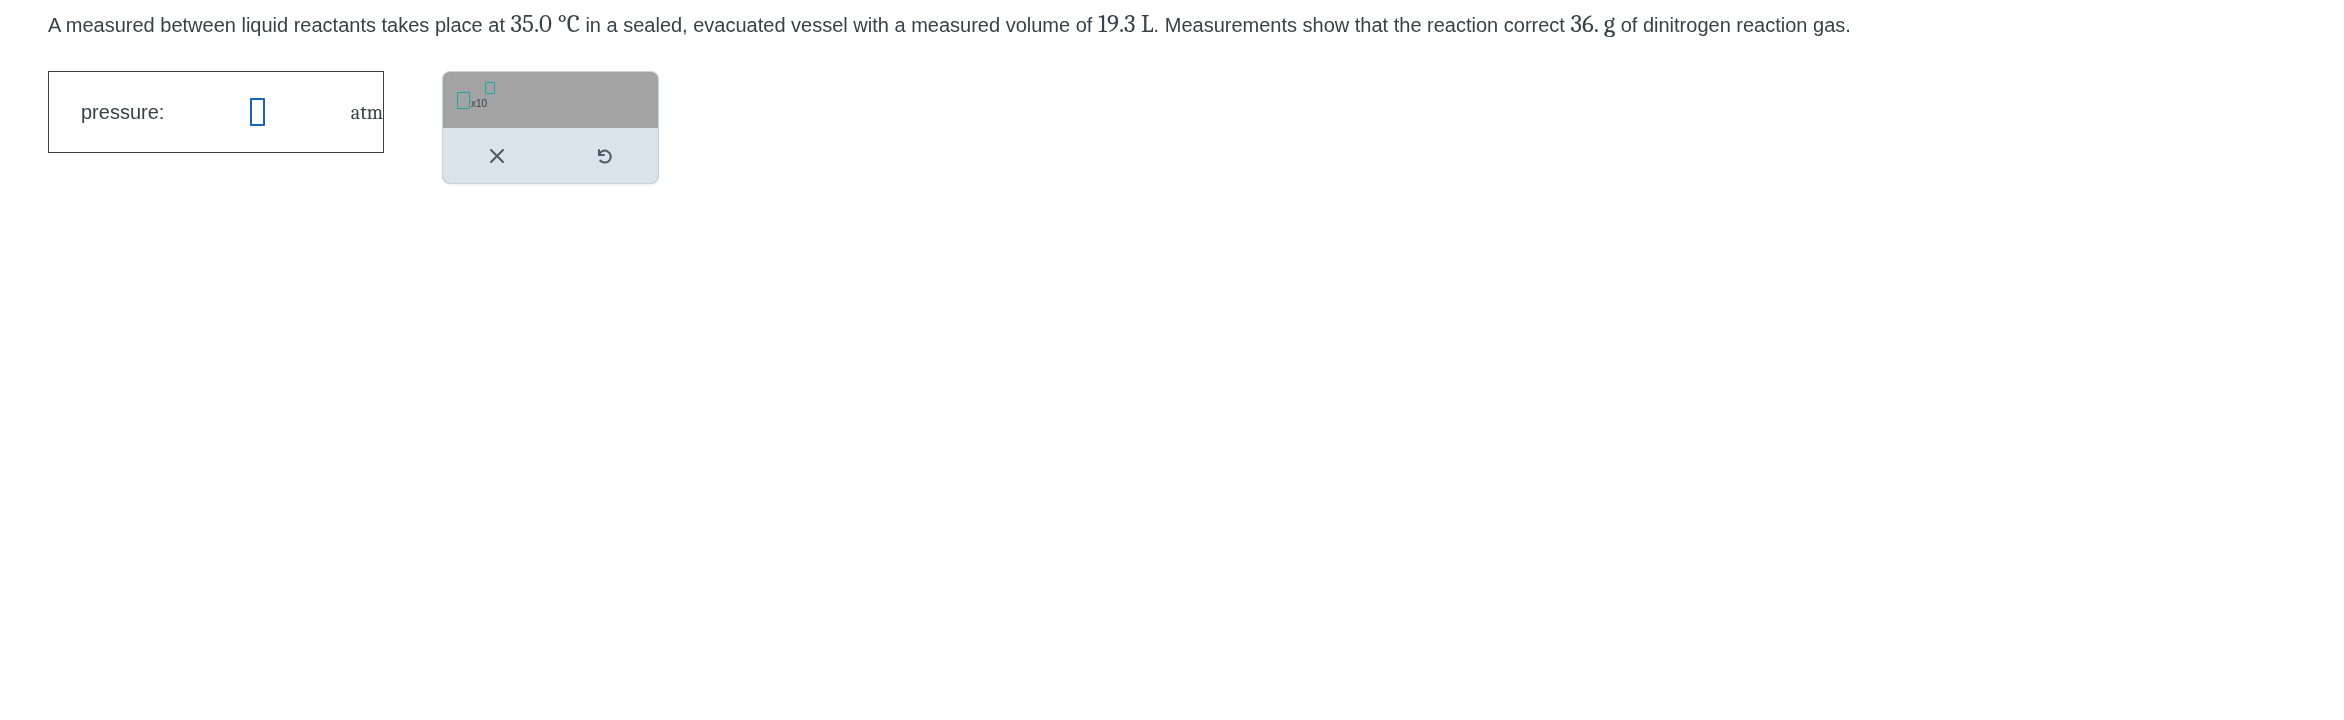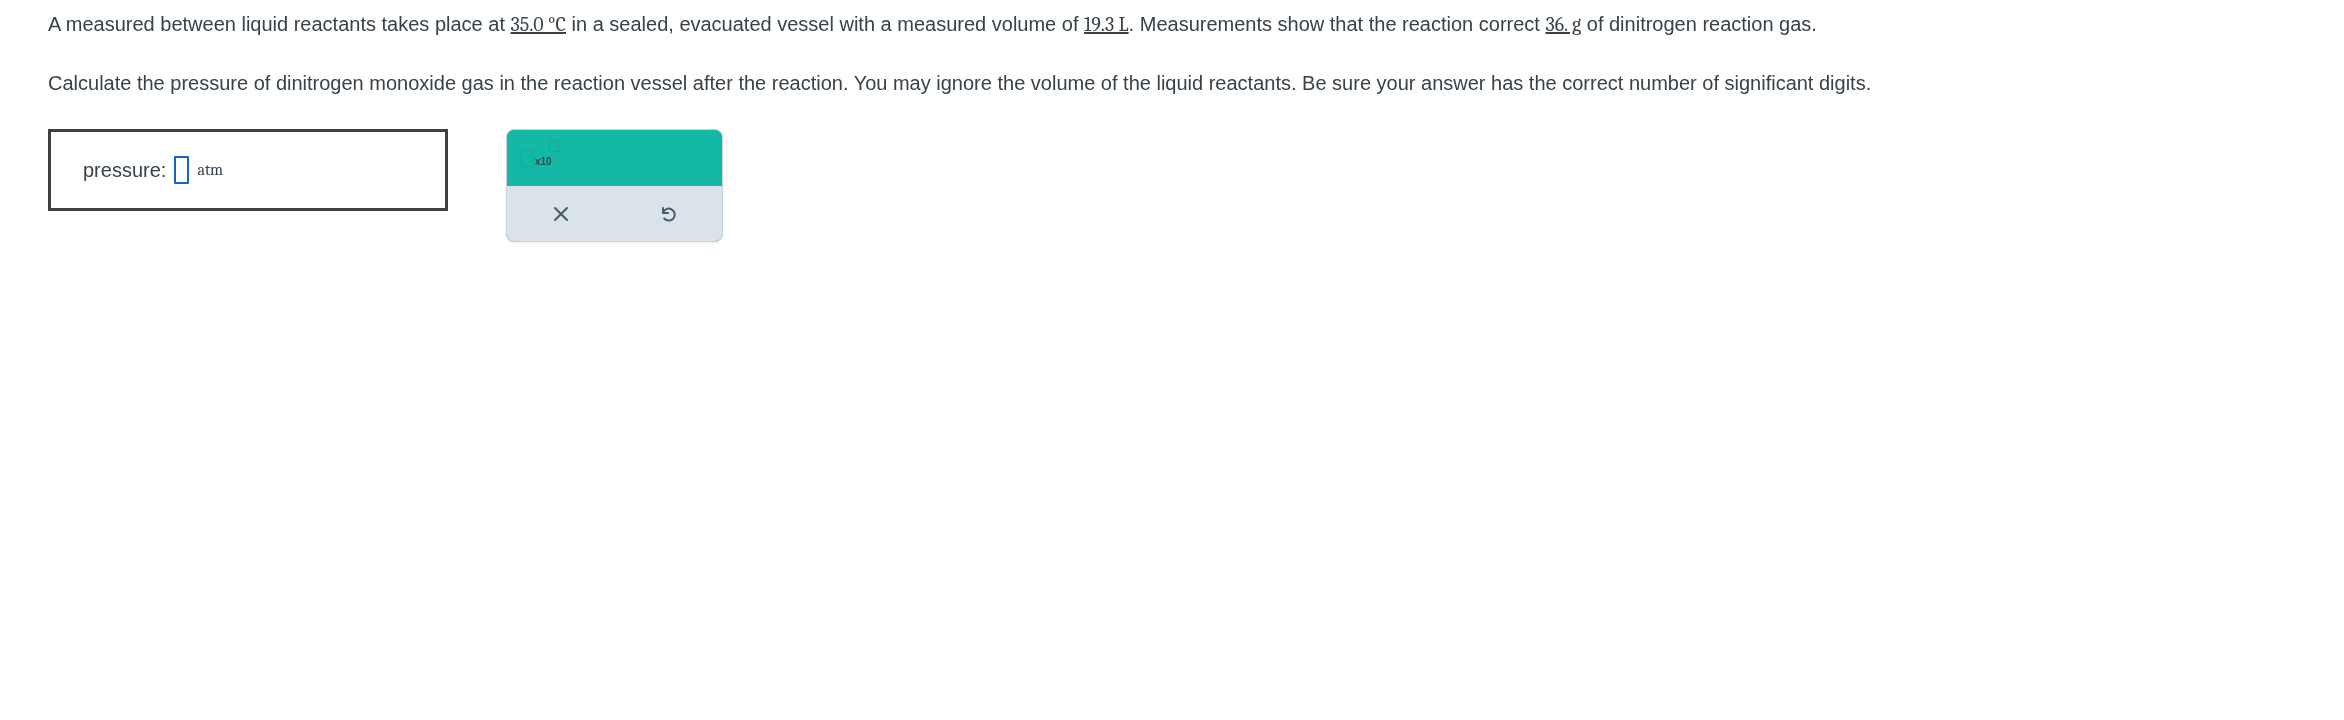--- a/index.html
+++ b/index.html
@@ -15,70 +15,69 @@
     padding: 8px 48px 0 48px;
   }
   .problem-text {
     font-size: 20px;
     line-height: 32px;
     color: #37424a;
     font-weight: 400;
   }
   .problem-text .math {
     font-family: "Cambria", "Georgia", "Times New Roman", serif;
-    font-size: 20px;
-    text-decoration: underline;
+    font-size: 25px;
   }
   .para2 { margin-top: 26px; }
 
   .work-row {
     display: flex;
     align-items: flex-start;
     margin-top: 30px;
   }
 
   .answer-box {
-    border: 3px solid #404040;
-    width: 400px;
+    border: 1px solid #404040;
+    width: 336px;
     height: 82px;
     display: flex;
     align-items: center;
     padding-left: 32px;
     box-sizing: border-box;
+    justify-content: space-between;
   }
   .answer-box .label {
     font-size: 20px;
     color: #37424a;
     margin-right: 8px;
   }
   .answer-box .slot {
     display: inline-block;
     width: 15px;
     height: 28px;
     border: 2px solid #1565c0;
     box-sizing: border-box;
     border-radius: 1px;
     margin-right: 8px;
     vertical-align: middle;
   }
   .answer-box .unit {
     font-family: "Cambria", "Georgia", "Times New Roman", serif;
-    font-size: 16px;
+    font-size: 20px;
     color: #37424a;
   }
 
   .tool-panel {
     margin-left: 58px;
     width: 215px;
     border: 1px solid #c9d3dc;
     border-radius: 8px;
-    background: #14b8a6;
+    background: #a3a3a3;
     box-shadow: 0 1px 2px rgba(0,0,0,0.08);
     overflow: hidden;
-    font-weight: bold;
   }
   .tool-panel .top {
     height: 56px;
     display: flex;
     align-items: center;
     justify-content: flex-start;
     padding-left: 14px;
   }
   .sci-btn {
     width: 44px;
@@ -132,21 +131,20 @@
 </style>
 </head>
 <body>
 
 <div class="content">
 
   <div class="problem-text">
     <span>A measured between liquid reactants takes place at </span><span class="math">35.0 °C</span><span> in a sealed, evacuated vessel with a measured volume of </span><span class="math">19.3 L</span><span>. Measurements show that the reaction correct </span><span class="math">36. g</span><span> of dinitrogen reaction gas.</span>
   </div>
 
-  <div class="problem-text para2">Calculate the pressure of dinitrogen monoxide gas in the reaction vessel after the reaction. You may ignore the volume of the liquid reactants. Be sure your answer has the correct number of significant digits.</div>
 
   <div class="work-row">
 
     <div class="answer-box">
       <span class="label">pressure:</span>
       <span class="slot"></span>
       <span class="unit">atm</span>
     </div>
 
     <div class="tool-panel">

